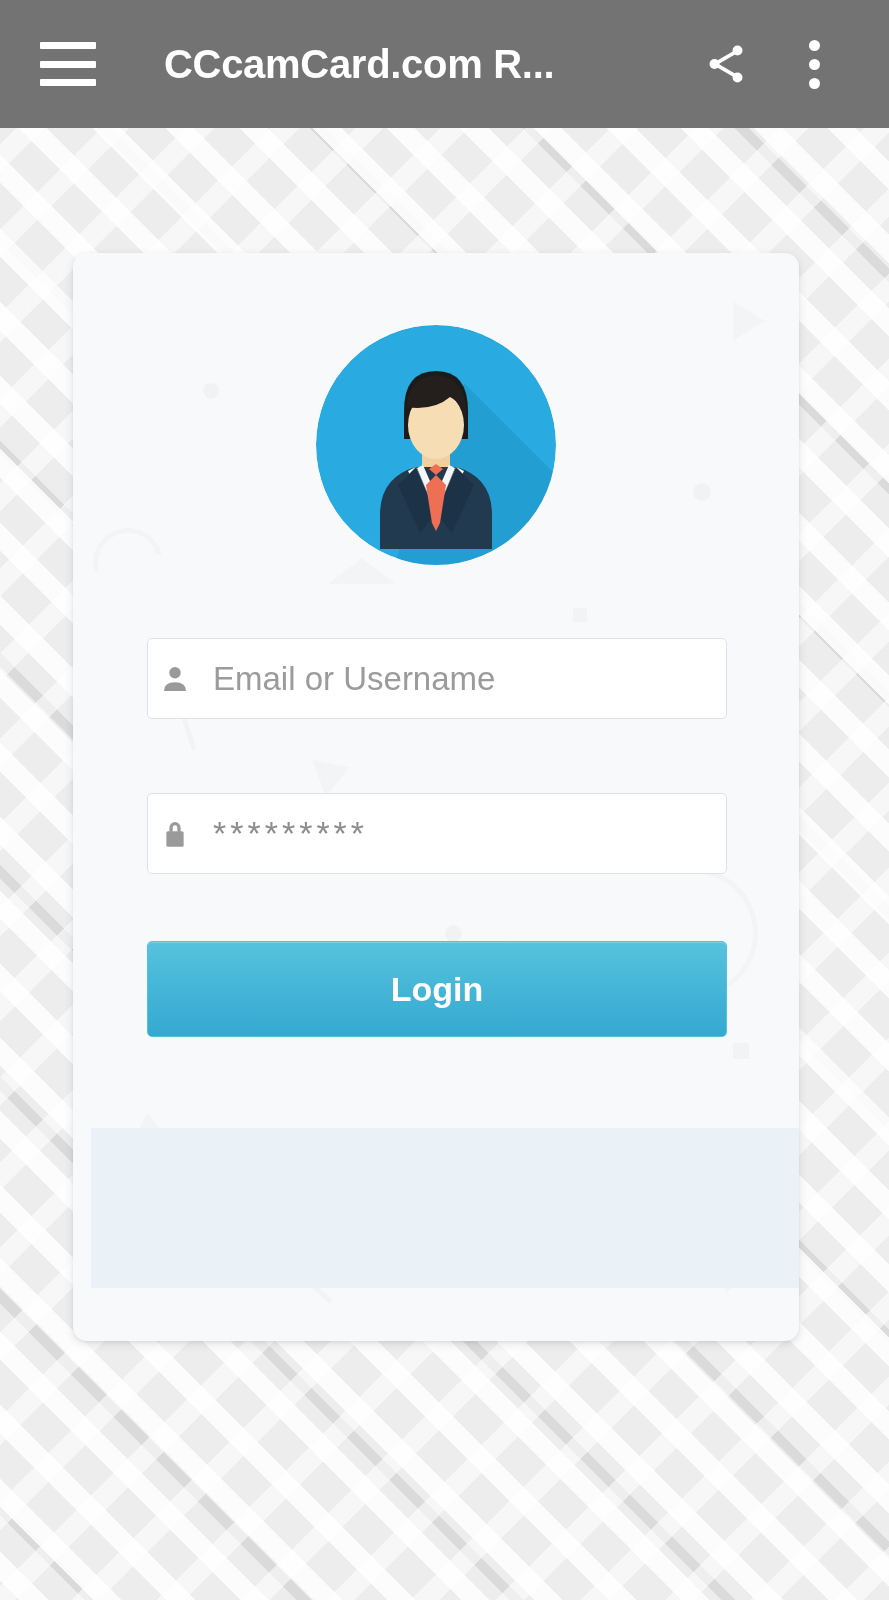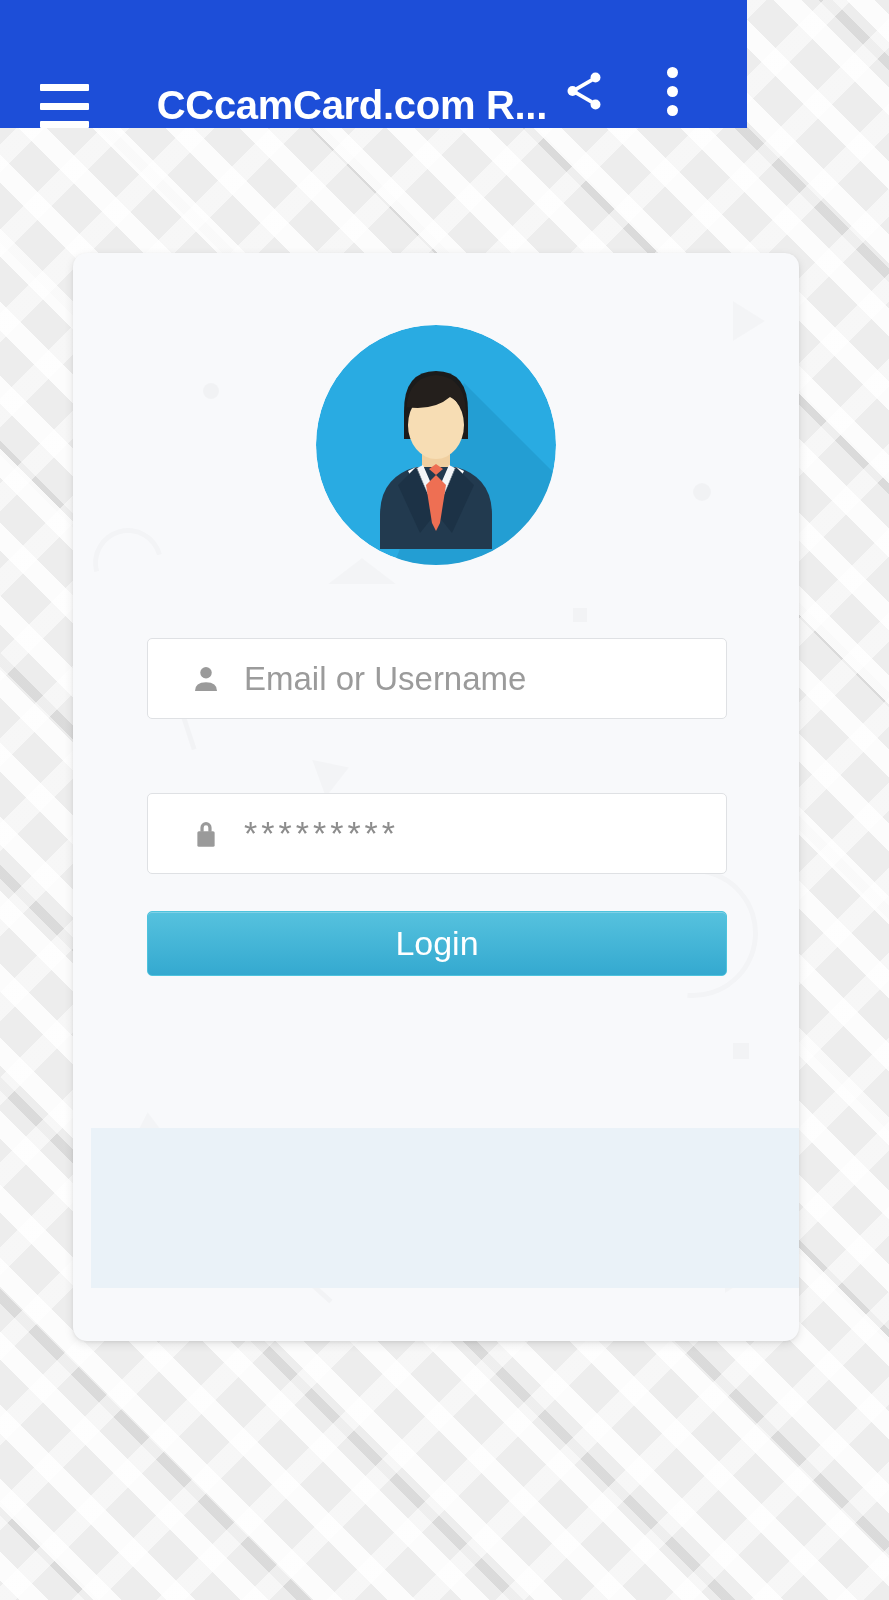--- a/index.html
+++ b/index.html
@@ -23,23 +23,23 @@
       repeating-linear-gradient(45deg,
         rgba(200,200,200,0) 0px, rgba(200,200,200,0) 60px,
         rgba(196,196,196,.45) 60px, rgba(196,196,196,.45) 70px,
         rgba(200,200,200,0) 70px, rgba(200,200,200,0) 150px),
       linear-gradient(#ededed,#ededed);
   }
 
   
   .toolbar {
     position:absolute; left:0; top:0;
-    width:747px; height:128px;
-    background:#1d4ed8;
-    display:flex; align-items:flex-end;
+    width:889px; height:128px;
+    background:#737373;
+    display:flex; align-items:center;
   }
   .hamburger {
     width:56px; height:44px;
     margin-left:40px;
     display:flex; flex-direction:column; justify-content:space-between;
     cursor:pointer;
   }
   .hamburger i { display:block; height:7px; background:#ffffff; border-radius:1px; }
   .toolbar-title {
     color:#ffffff;
@@ -113,46 +113,47 @@
     position:absolute;
     left:74px; top:385px;
     width:580px;
   }
   .field {
     height:81px;
     background:#ffffff;
     border:1px solid #dfe1e4;
     border-radius:5px;
     display:flex; align-items:center;
-    padding-left:40px;
+    padding-left:9px;
     cursor:text;
   }
   .field + .field { margin-top:74px; }
   .field .fi { flex:0 0 auto; display:flex; align-items:center; justify-content:center; width:36px; }
   .field .fv {
     margin-left:20px;
     font-size:33px;
     color:#9b9b9b;
     font-family:"Liberation Sans", sans-serif;
   }
   .field .fv.pw { letter-spacing:4px; font-size:34px; color:#8d8d8d; }
 
   .login-btn {
-    margin-top:37px;
-    height:65px;
+    margin-top:67px;
+    height:96px;
     width:100%;
     border:1px solid #4ec3dd;
     border-radius:5px;
     background:linear-gradient(#56c2de 0%, #34a9d0 100%);
     color:#ffffff;
     font-size:34px;
     font-family:"Liberation Sans", sans-serif;
     display:flex; align-items:center; justify-content:center;
     cursor:pointer;
     box-shadow:inset 0 1px 0 rgba(255,255,255,.25);
+    font-weight:bold;
   }
   .links {
     margin-top:44px;
     display:flex; justify-content:space-between; align-items:center;
   }
   .links a {
     font-size:31px;
     color:#4b4b4b;
     text-decoration:none;
     cursor:pointer;

